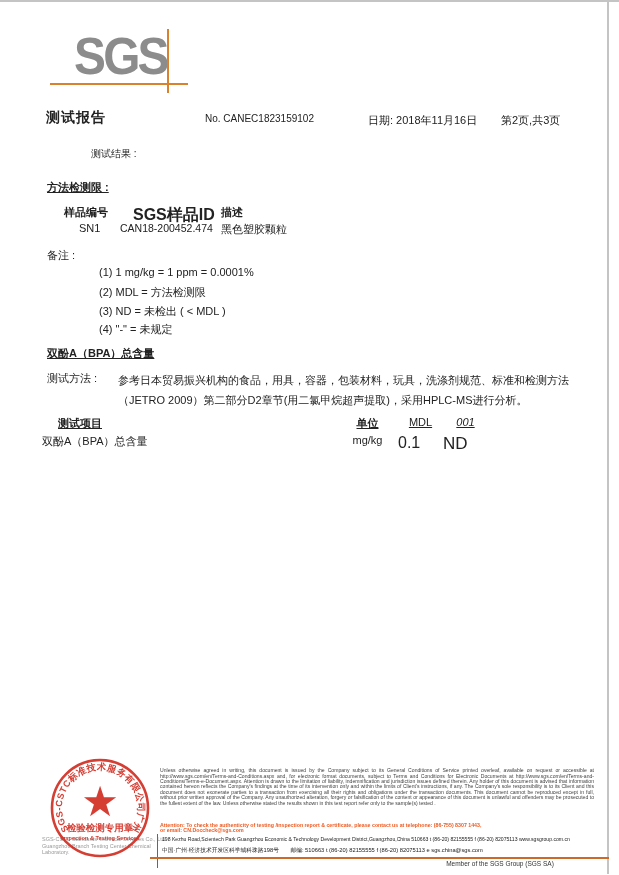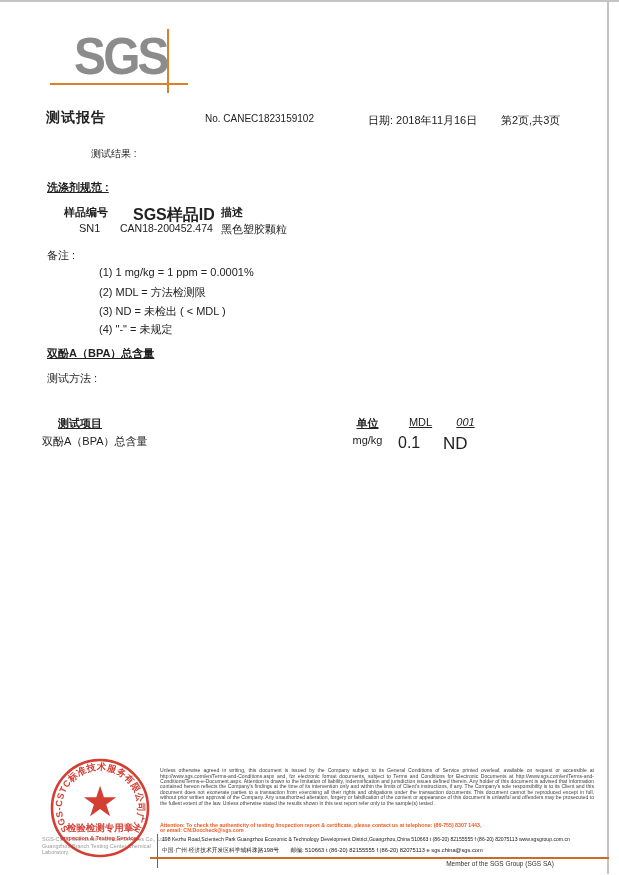--- a/index.html
+++ b/index.html
@@ -71,40 +71,41 @@
     <div class="logo-vline"></div>
     <div class="logo-hline"></div>
   </div>
 
   <div class="doc-title">测试报告</div>
   <div class="report-no">No. CANEC1823159102</div>
   <div class="report-date">日期: 2018年11月16日</div>
   <div class="page-info">第2页,共3页</div>
 
   <div class="results-label">测试结果 :</div>
-  <div class="sample-heading">洗涤剂规范 :</div>
+  <div class="sample-heading">方法检测限 :</div>
 
   <div>
     <div class="st-h1">样品编号</div>
     <div class="st-h2">SGS样品ID</div>
     <div class="st-h3">描述</div>
     <div class="st-c1">SN1</div>
     <div class="st-c2">CAN18-200452.474</div>
     <div class="st-c3">黑色塑胶颗粒</div>
   </div>
 
   <div class="notes-label">备注 :</div>
   <div class="note" style="top:266px">(1) 1 mg/kg = 1 ppm = 0.0001%</div>
   <div class="note" style="top:285px">(2) MDL = 方法检测限</div>
   <div class="note" style="top:304px">(3) ND = 未检出 ( &lt; MDL )</div>
   <div class="note" style="top:322px">(4) "-" = 未规定</div>
 
   <div class="bpa-heading">双酚A（BPA）总含量</div>
 
   <div class="method-label">测试方法 :</div>
+  <div class="method-text">参考日本贸易振兴机构的食品，用具，容器，包装材料，玩具，洗涤剂规范、标准和检测方法（JETRO 2009）第二部分D2章节(用二氯甲烷超声提取)，采用HPLC-MS进行分析。</div>
 
   <div>
     <div class="rt-item-h">测试项目</div>
     <div class="rt-unit-h">单位</div>
     <div class="rt-mdl-h">MDL</div>
     <div class="rt-smp-h">001</div>
     <div class="rt-item">双酚A（BPA）总含量</div>
     <div class="rt-unit">mg/kg</div>
     <div class="rt-mdl">0.1</div>
     <div class="rt-val">ND</div>

